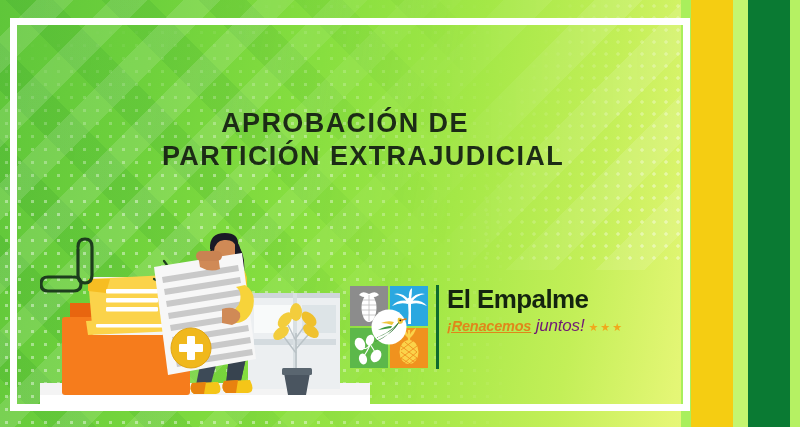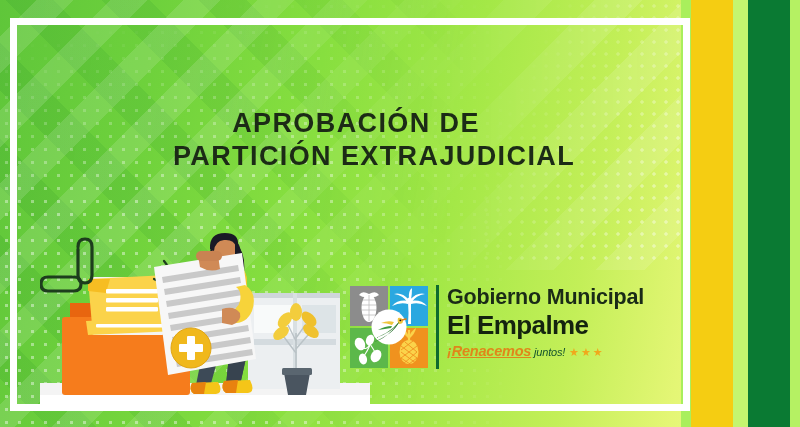--- a/index.html
+++ b/index.html
@@ -90,21 +90,20 @@
 
   
   .title {
     position:absolute; left:0; top:107px; width:690px;
     text-align:center;
     font-weight:bold;
     font-size:27px;
     line-height:33px;
     letter-spacing:1.4px;
     color:#1c2b16;
-    margin-left:11px;
   }
   .title .l2 { display:block;padding-left:36px; }
 
   
   .illus { position:absolute; left:40px; top:225px; width:330px; height:185px; }
 
   
   .logo { position:absolute; left:350px; top:284px; width:300px; height:92px; }
   .logo-shield { position:absolute; left:0; top:2px; width:78px; height:82px; }
   .logo-rule {
@@ -119,22 +118,22 @@
   .lt2 {
     font-size:26px; font-weight:bold; color:#14240f;
     letter-spacing:-0.6px; line-height:31px;
   }
   .lt3 { margin-top:1px; white-space:nowrap; }
   .lt3 .ren {
     font-size:14.5px; font-weight:bold; font-style:italic;
     color:#e0861a; letter-spacing:-0.2px;text-decoration:underline;
   }
   .lt3 .jun {
-    font-size:11px; font-style:italic; font-weight:normal;
-    color:#14532d; letter-spacing:-0.2px;
+    font-size:17px; font-style:italic; font-weight:normal;
+    color:#701a75; letter-spacing:-0.2px;
   }
   .lt3 .stars {
     font-size:11px; color:#f0a81c; letter-spacing:2px; margin-left:4px;
   }
 </style>
 </head>
 <body>
 
 <div id="stage">
 
@@ -347,21 +346,20 @@
           <path d="M42 40 Q35 40 28 44 Q35 43 41 42 Z" fill="#3f9a3f"></path>
           <path d="M52 34 L56 33" stroke="#e07b16" stroke-width="1.6" stroke-linecap="round"></path>
           <circle cx="50.3" cy="34.3" r="0.9" fill="#1a1a1a"></circle>
         </g>
       </svg>
     </div>
 
     <div class="logo-rule"></div>
 
     <div class="logo-text">
-      <div class="lt1">Gobierno Municipal</div>
       <div class="lt2">El Empalme</div>
       <div class="lt3">
         <span class="ren">¡Renacemos</span><span class="jun"> juntos!</span><span class="stars">★★★</span>
       </div>
     </div>
 
   </div>
 
 </div>
 

